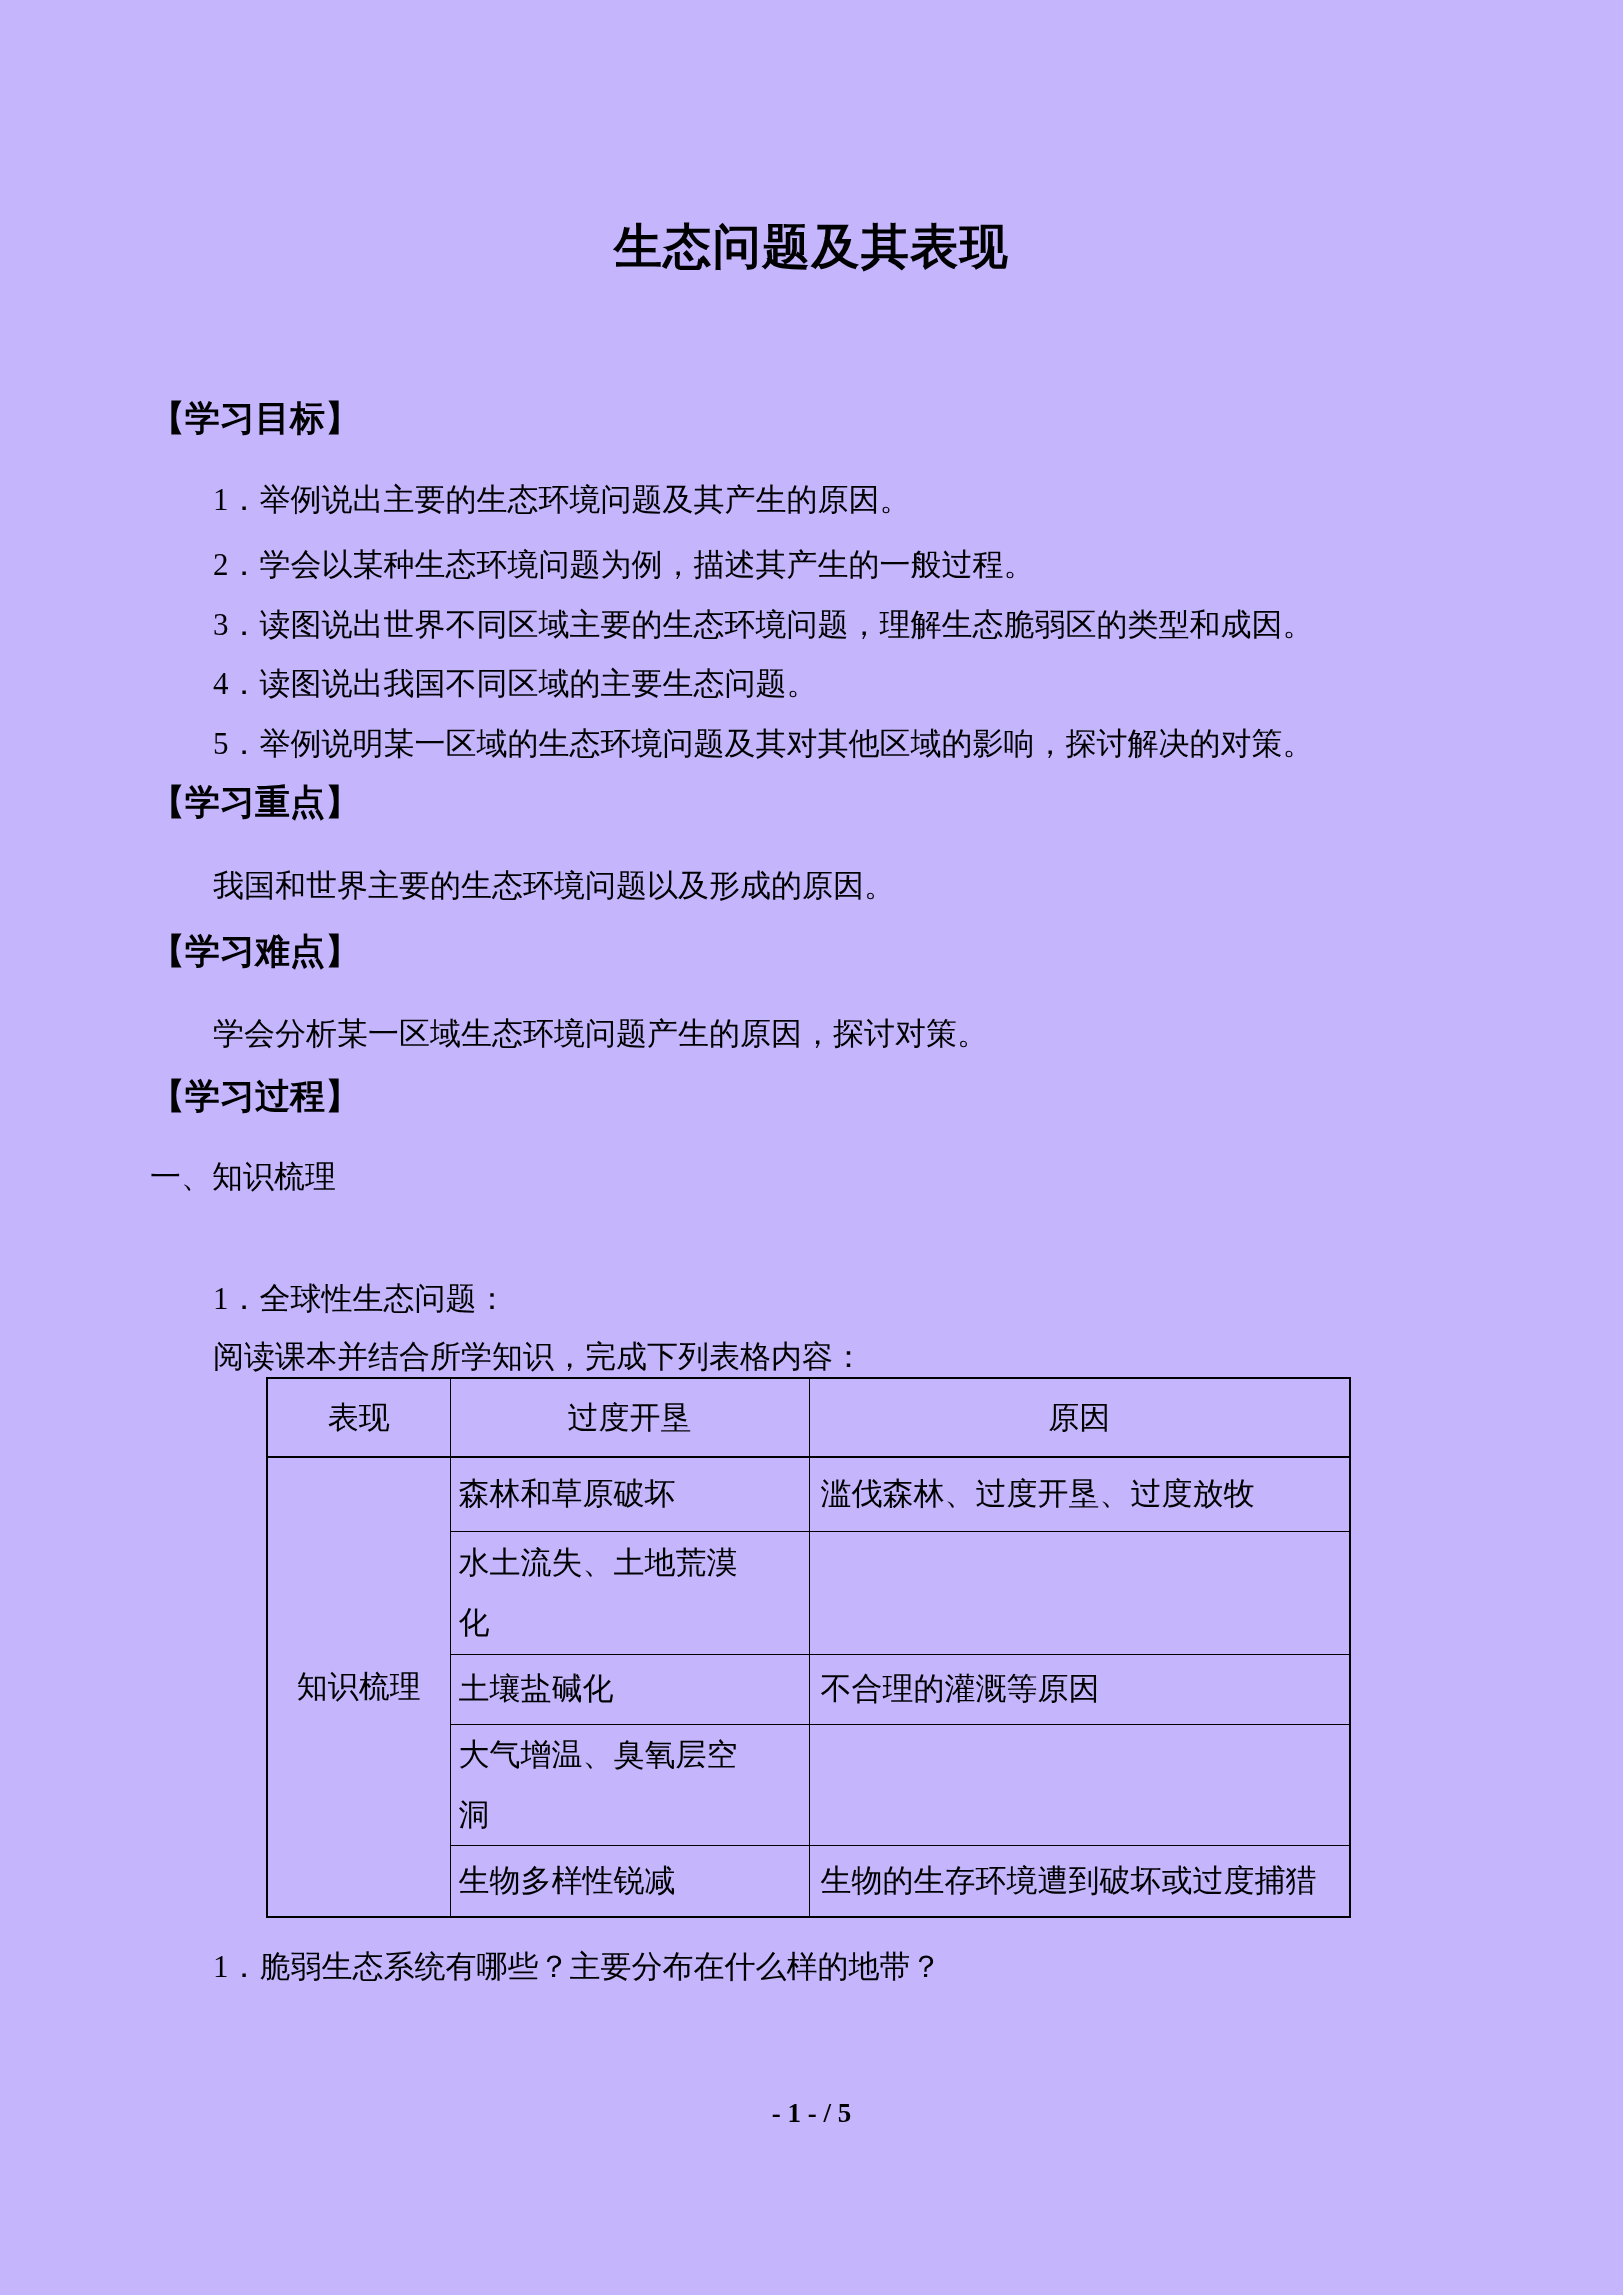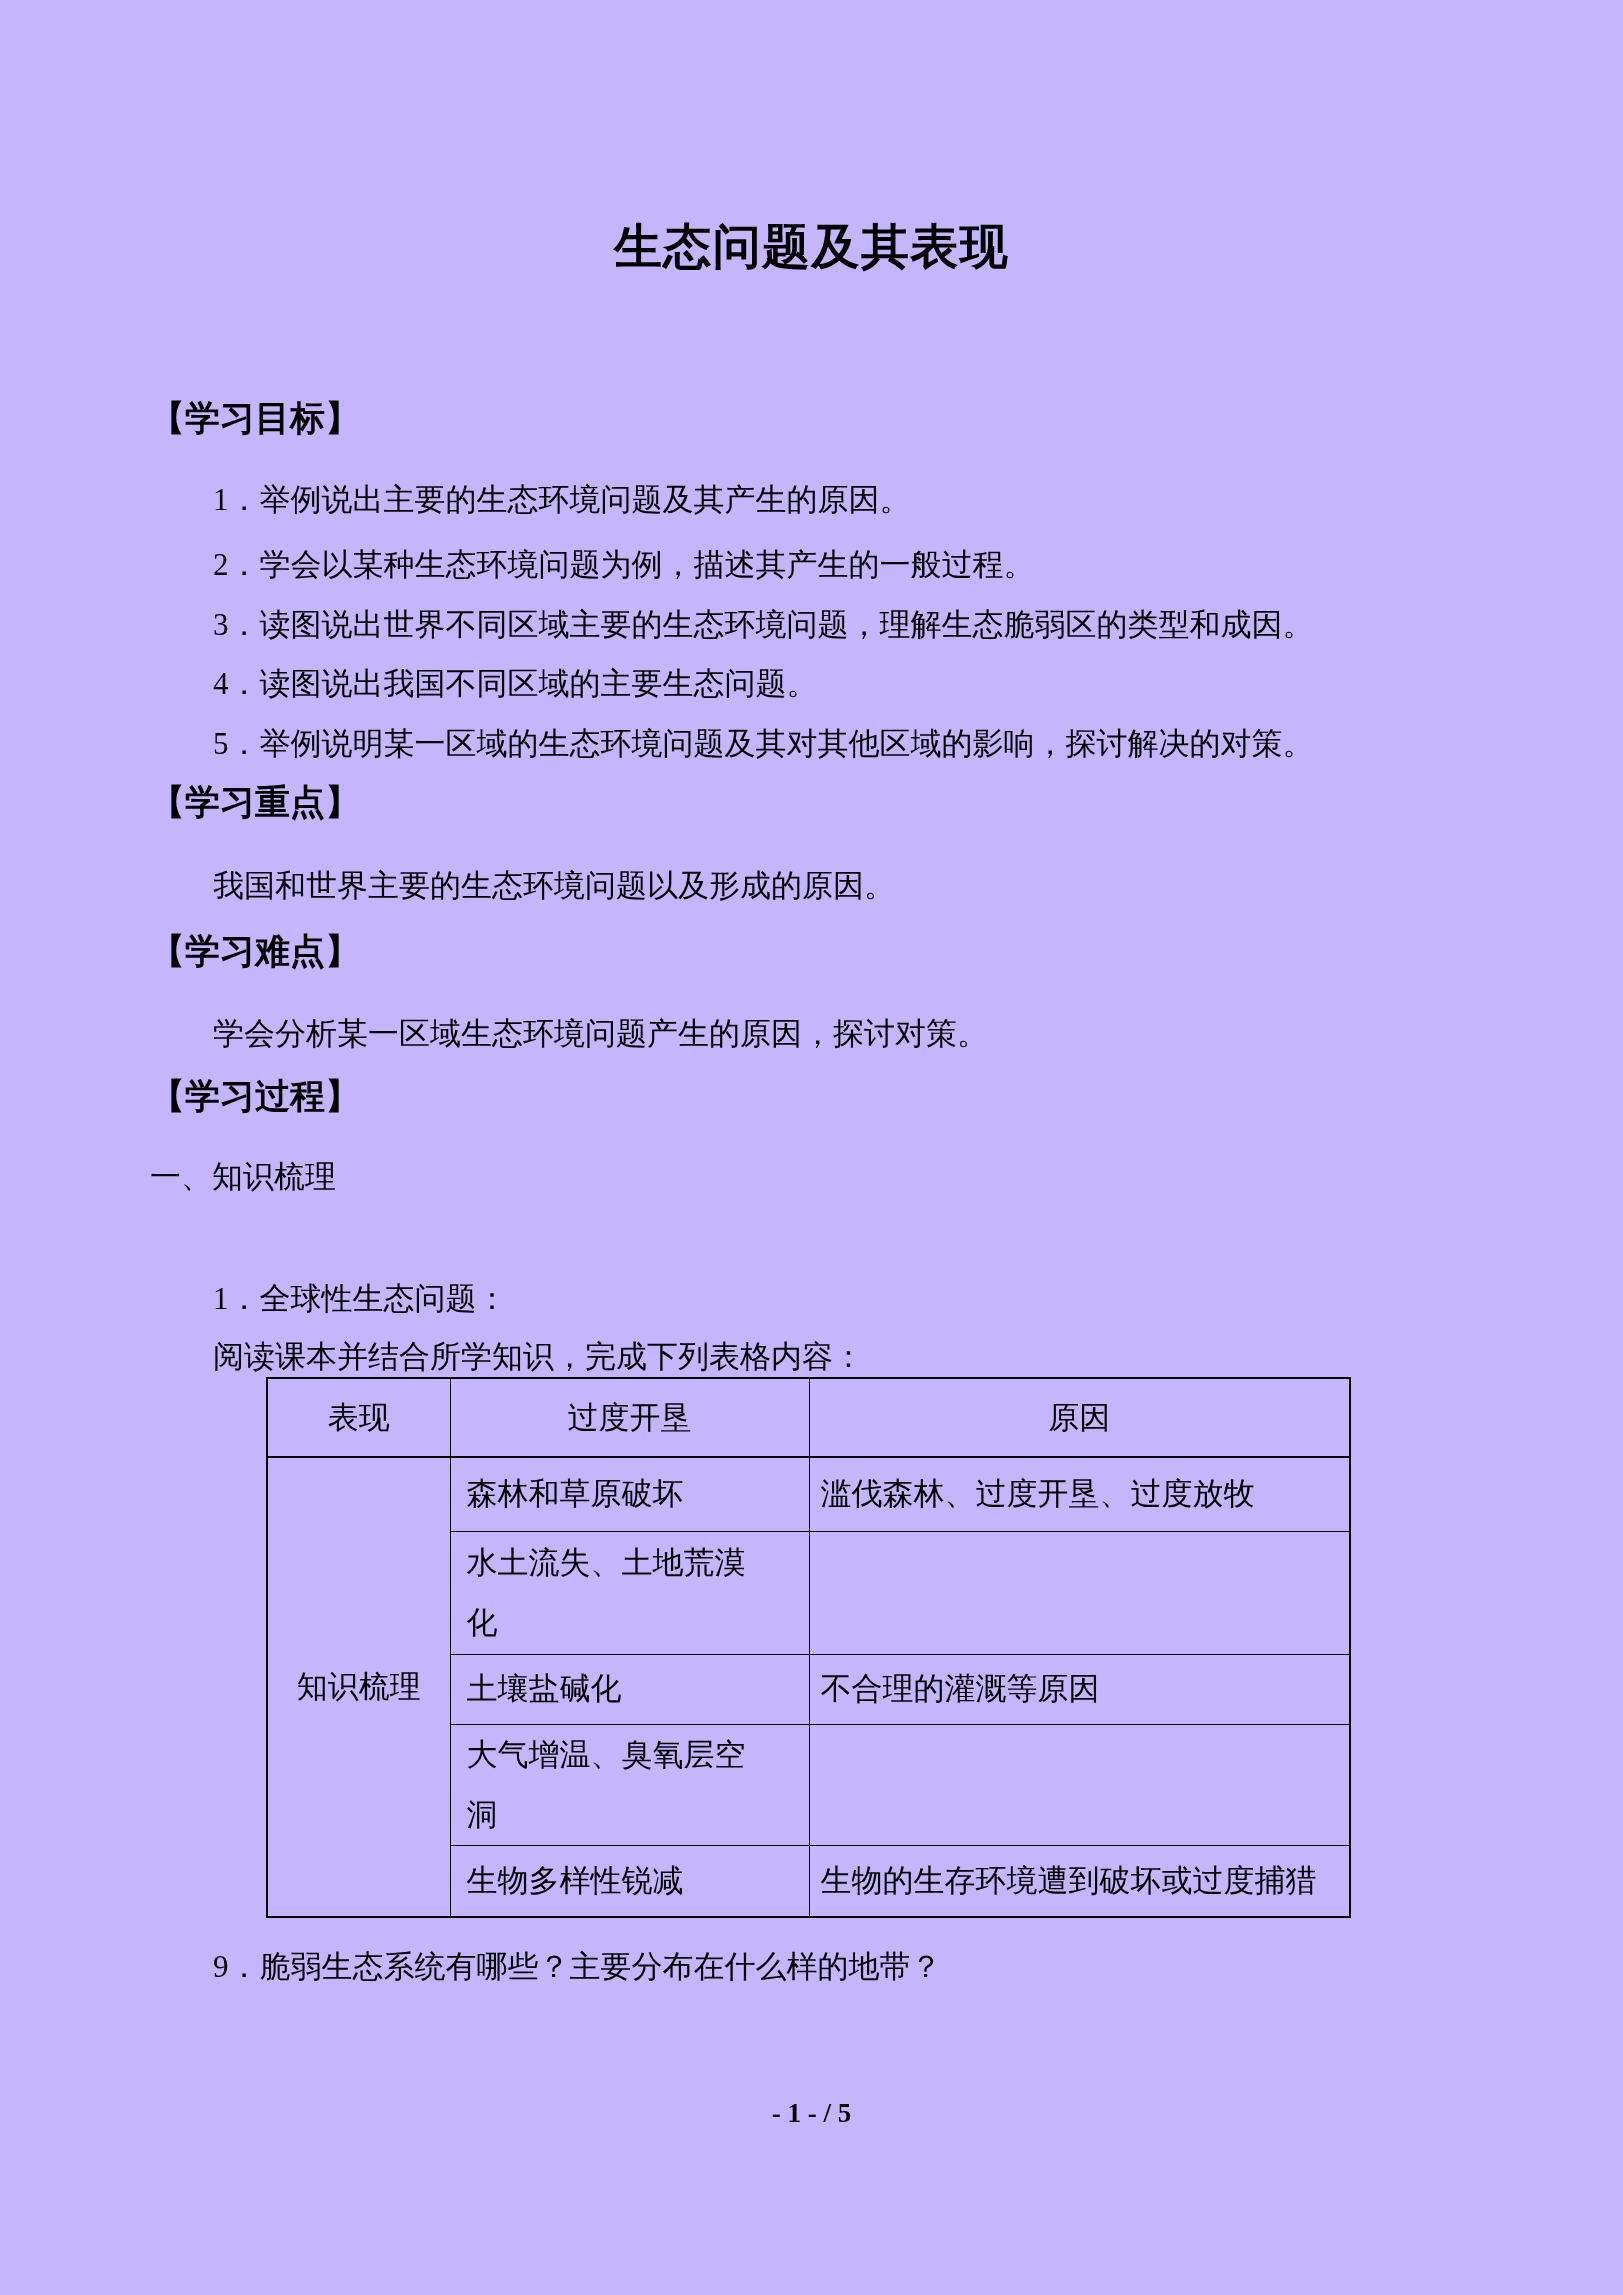--- a/index.html
+++ b/index.html
@@ -53,21 +53,21 @@
   .doc-table thead th{
     text-align:center;
     border-bottom:2.7px solid #000;
     height:75px;
   }
   .cell-label{
     text-align:center;
   }
   .cell-body{
     text-align:left;
-    padding:0 41px 0 16px;
+    padding:0 41px 0 8px;
     white-space:pre-line;
     line-height:60px;
   }
   .cell-cause{
     text-align:left;
     padding:0 6.8px 0 11px;
     white-space:pre-line;
     line-height:60px;
   }
   .row-1{height:74px;}
@@ -136,18 +136,18 @@
 洞</td>
         <td class="cell-cause"></td>
       </tr>
       <tr class="row-5">
         <td class="cell-body">生物多样性锐减</td>
         <td class="cell-cause">生物的生存环境遭到破坏或过度捕猎</td>
       </tr>
     </tbody>
   </table>
 
-  <div class="abs body-line" style="top:1939px;">9．脆弱生态系统有哪些？主要分布在什么样的地带？</div>
+  <div class="abs body-line" style="top:1939px;">1．脆弱生态系统有哪些？主要分布在什么样的地带？</div>
 
   <div class="abs footer">- 1 - / 5</div>
 
 </div>
 
 
 </body></html>

